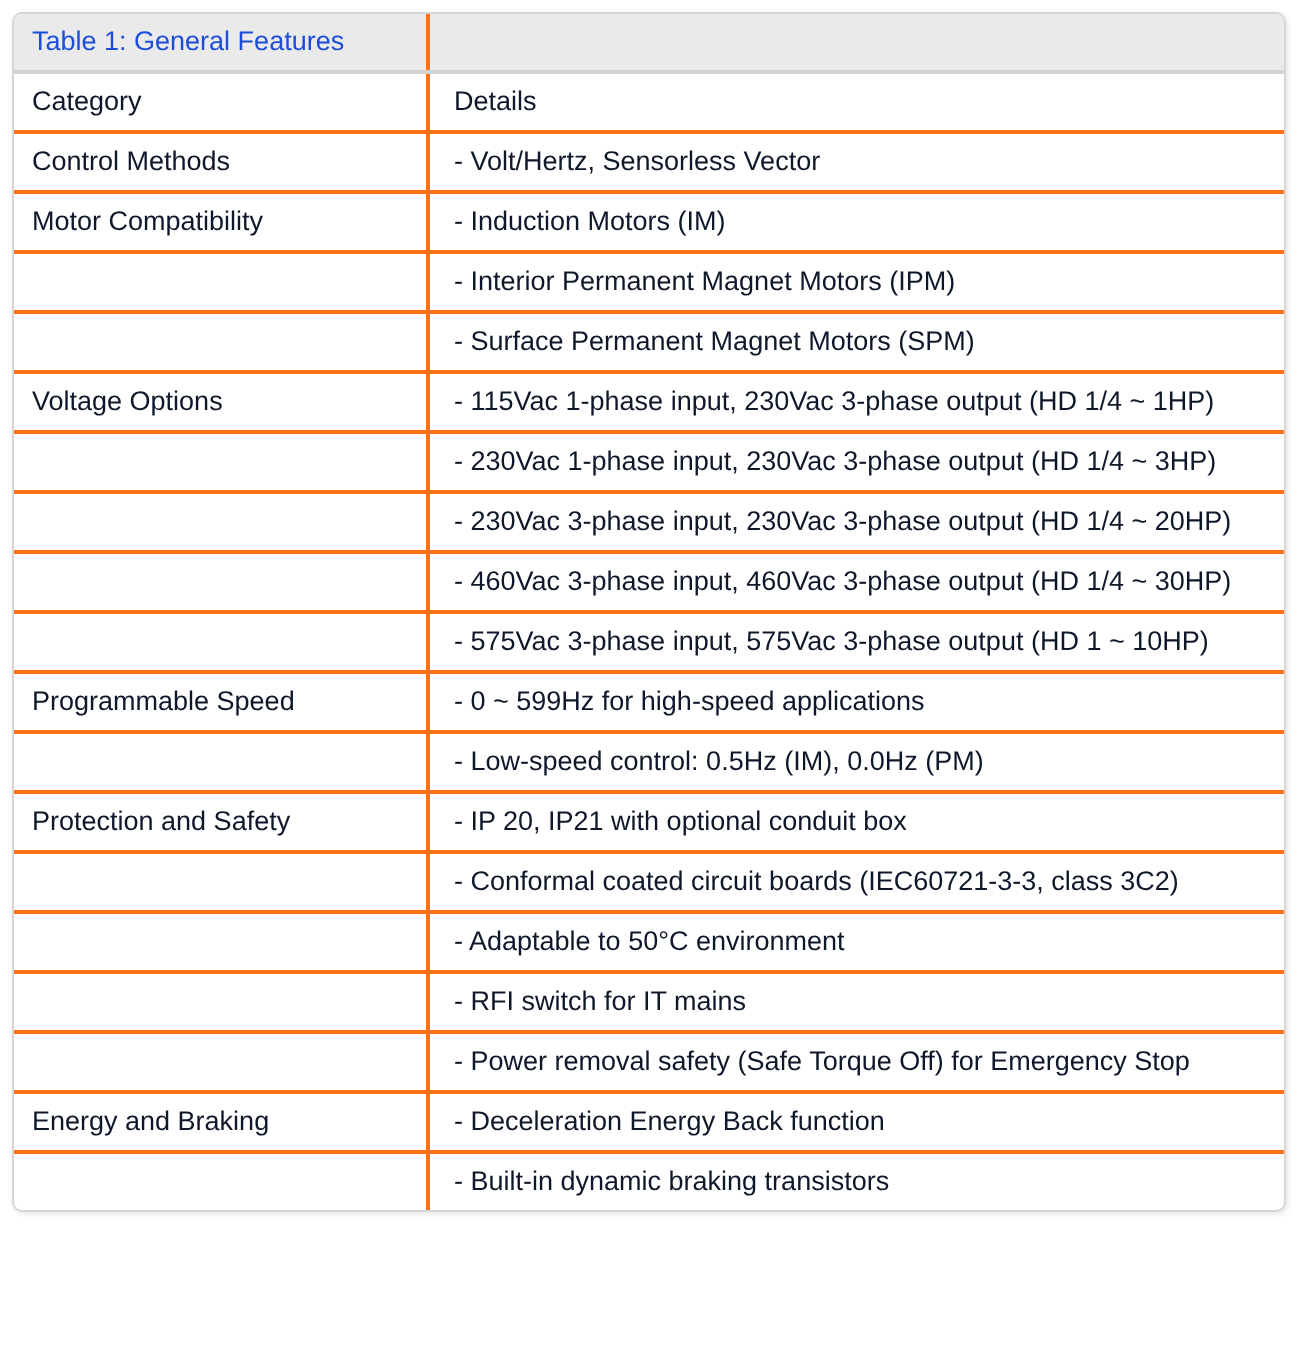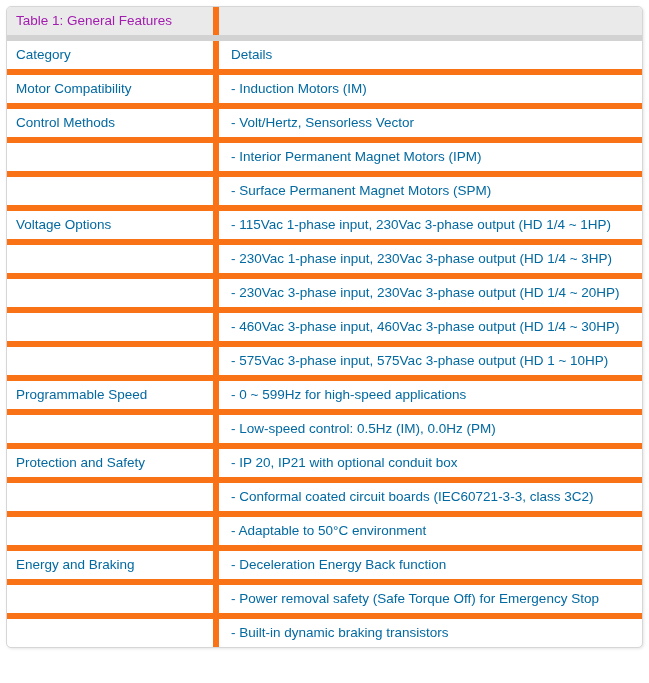--- a/index.html
+++ b/index.html
@@ -24,70 +24,70 @@
     border-radius: 5px;
     overflow: hidden;
     box-shadow: 1px 1px 3px rgba(0,0,0,0.10);
   }
   table.features {
     width: 100%;
     border-collapse: collapse;
     table-layout: fixed;
   }
   table.features td {
-    border: 6px solid #f97316;
+    border: 2px solid #f97316;
     padding: 6px 9px 6px 9px;
     font-size: 13.5px;
     line-height: 16px;
-    color: #0369a1;
+    color: #0f172a;
     vertical-align: middle;
     overflow: hidden;
     white-space: nowrap;
   }
   table.features td.col-details {
     padding-left: 12px;
   }
   table.features td.col-category {
     width: 188px;
   }
   
   table.features tr td:first-child { border-left: none; }
   table.features tr td:last-child  { border-right: none; }
   table.features thead tr:first-child td { border-top: none; }
   table.features tbody tr:last-child td  { border-bottom: none; }
 
   table.features tr.title-row td {
     background: #eaeaea;
     border-bottom-color: #d2d2d2;
-    color: #a21caf;
+    color: #1d4ed8;
   }
 </style>
 </head>
 <body>
 
 <div class="table-card">
   <table class="features">
     <thead>
       <tr class="title-row">
         <td class="col-category">Table 1: General Features</td>
         <td class="col-details"></td>
       </tr>
       <tr>
         <td class="col-category">Category</td>
         <td class="col-details">Details</td>
       </tr>
     </thead>
     <tbody>
         <tr>
+          <td class="col-category">Control Methods</td>
+          <td class="col-details">- Volt/Hertz, Sensorless Vector</td>
+        </tr>
+        <tr>
           <td class="col-category">Motor Compatibility</td>
           <td class="col-details">- Induction Motors (IM)</td>
-        </tr>
-        <tr>
-          <td class="col-category">Control Methods</td>
-          <td class="col-details">- Volt/Hertz, Sensorless Vector</td>
         </tr>
         <tr>
           <td class="col-category"></td>
           <td class="col-details">- Interior Permanent Magnet Motors (IPM)</td>
         </tr>
         <tr>
           <td class="col-category"></td>
           <td class="col-details">- Surface Permanent Magnet Motors (SPM)</td>
         </tr>
         <tr>
@@ -124,26 +124,30 @@
         </tr>
         <tr>
           <td class="col-category"></td>
           <td class="col-details">- Conformal coated circuit boards (IEC60721-3-3, class 3C2)</td>
         </tr>
         <tr>
           <td class="col-category"></td>
           <td class="col-details">- Adaptable to 50°C environment</td>
         </tr>
         <tr>
-          <td class="col-category">Energy and Braking</td>
-          <td class="col-details">- Deceleration Energy Back function</td>
+          <td class="col-category"></td>
+          <td class="col-details">- RFI switch for IT mains</td>
         </tr>
         <tr>
           <td class="col-category"></td>
           <td class="col-details">- Power removal safety (Safe Torque Off) for Emergency Stop</td>
+        </tr>
+        <tr>
+          <td class="col-category">Energy and Braking</td>
+          <td class="col-details">- Deceleration Energy Back function</td>
         </tr>
         <tr>
           <td class="col-category"></td>
           <td class="col-details">- Built-in dynamic braking transistors</td>
         </tr>
       </tbody>
   </table>
 </div>
 
 </body></html>

